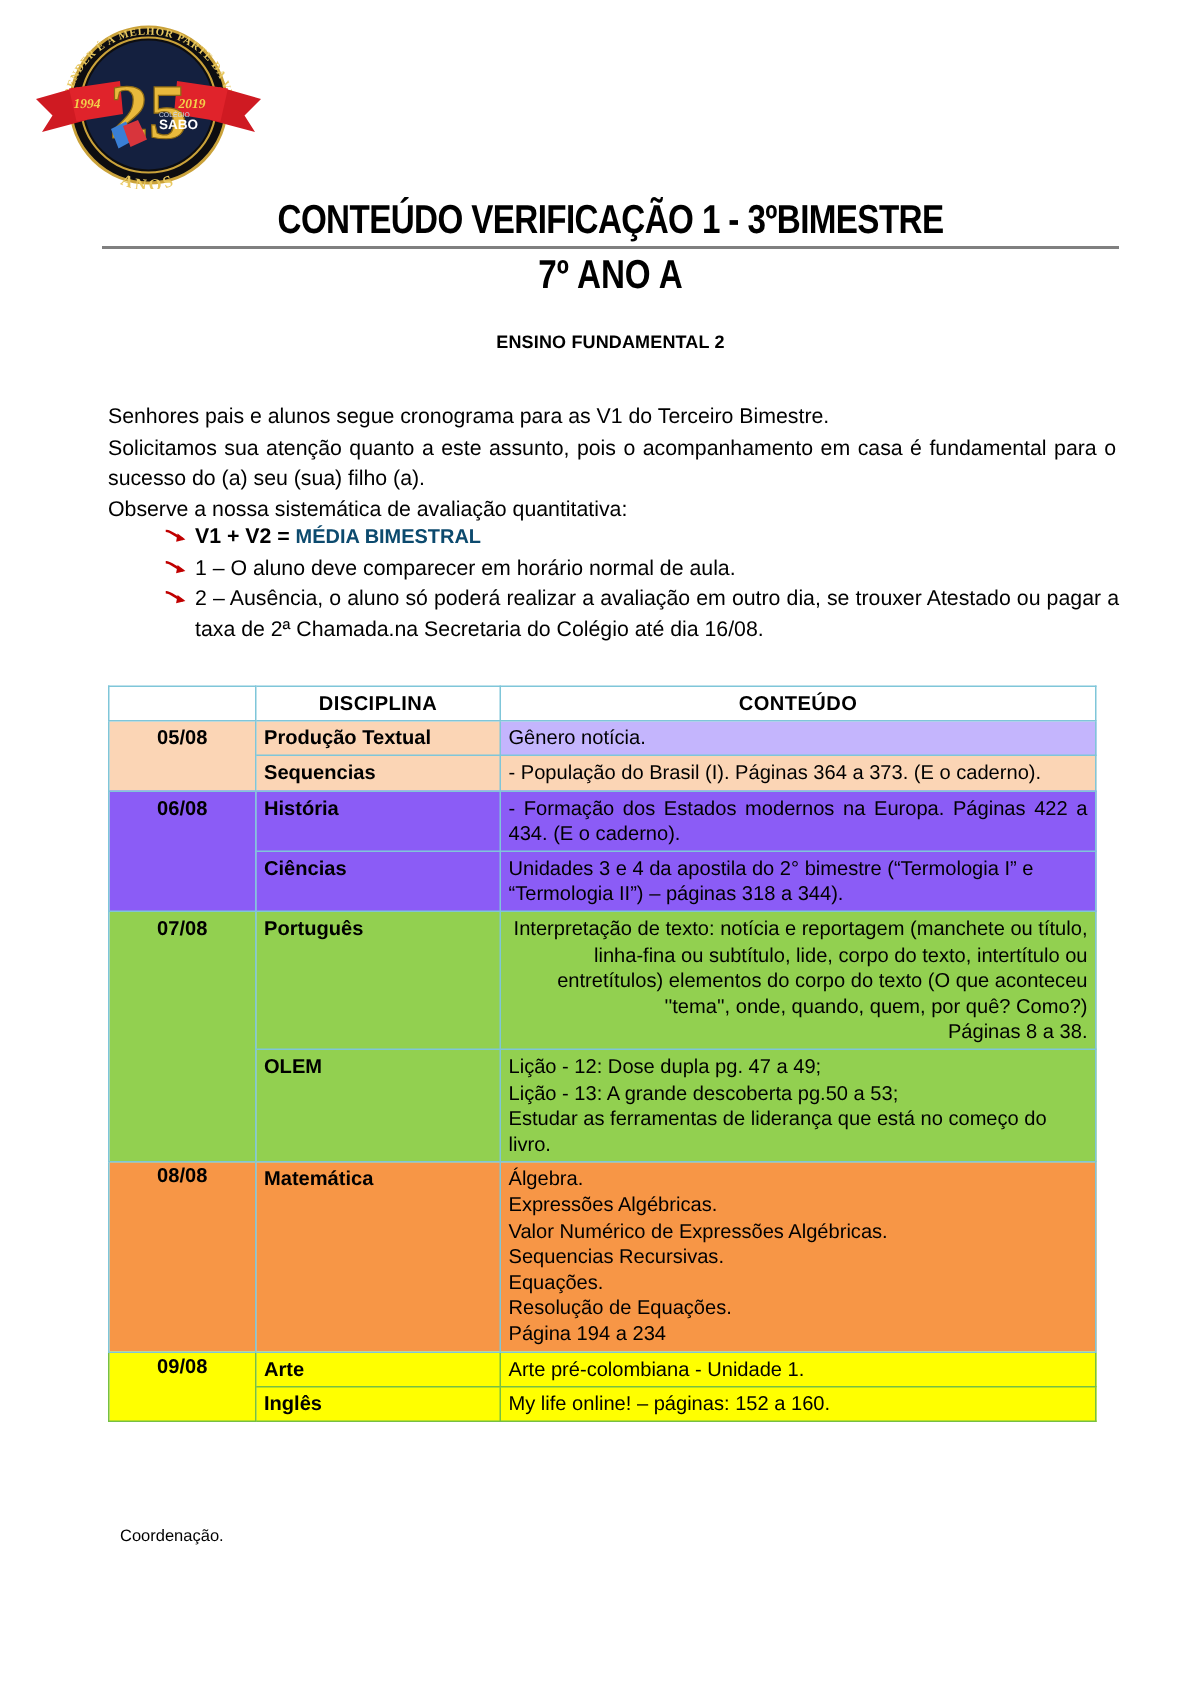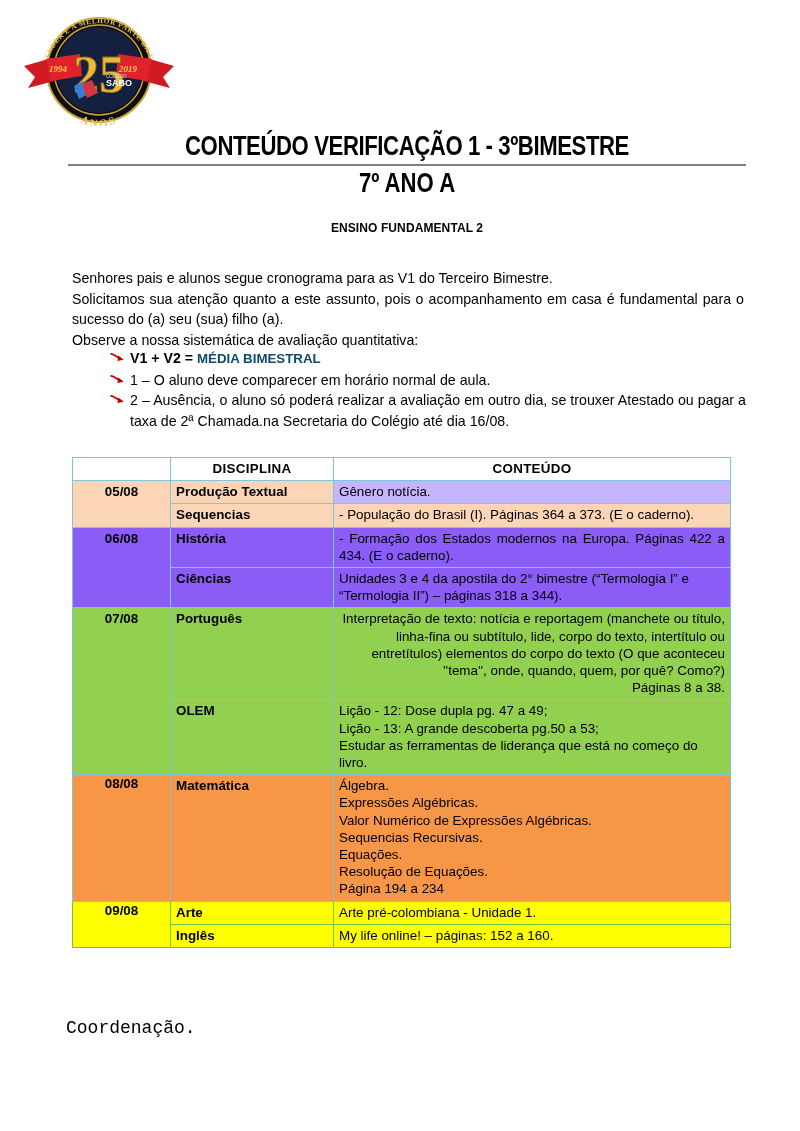--- a/index.html
+++ b/index.html
@@ -165,24 +165,23 @@
   .bg-peach      { background: #FBD5B5; }
   .bg-peach-lite { background: #c4b5fd; }
   .bg-blue       { background: #8b5cf6; }
   .bg-green      { background: #92D050; }
   .bg-orange     { background: #F79646; }
   .bg-yellow     { background: #FFFF00; }
 
   
   .footer {
     position: absolute;
-    left: 66px;
+    left: 80px;
     top: 1018px;
-    font-size: 18px;
-    font-family: Liberation Mono, monospace;
+    font-size: 11px;
   }
 </style>
 </head>
 <body>
 
 <div class="page">
 
   <div class="logo-wrap">
     <svg width="162" height="112" viewBox="0 0 162 112" xmlns="http://www.w3.org/2000/svg">
       <defs>

